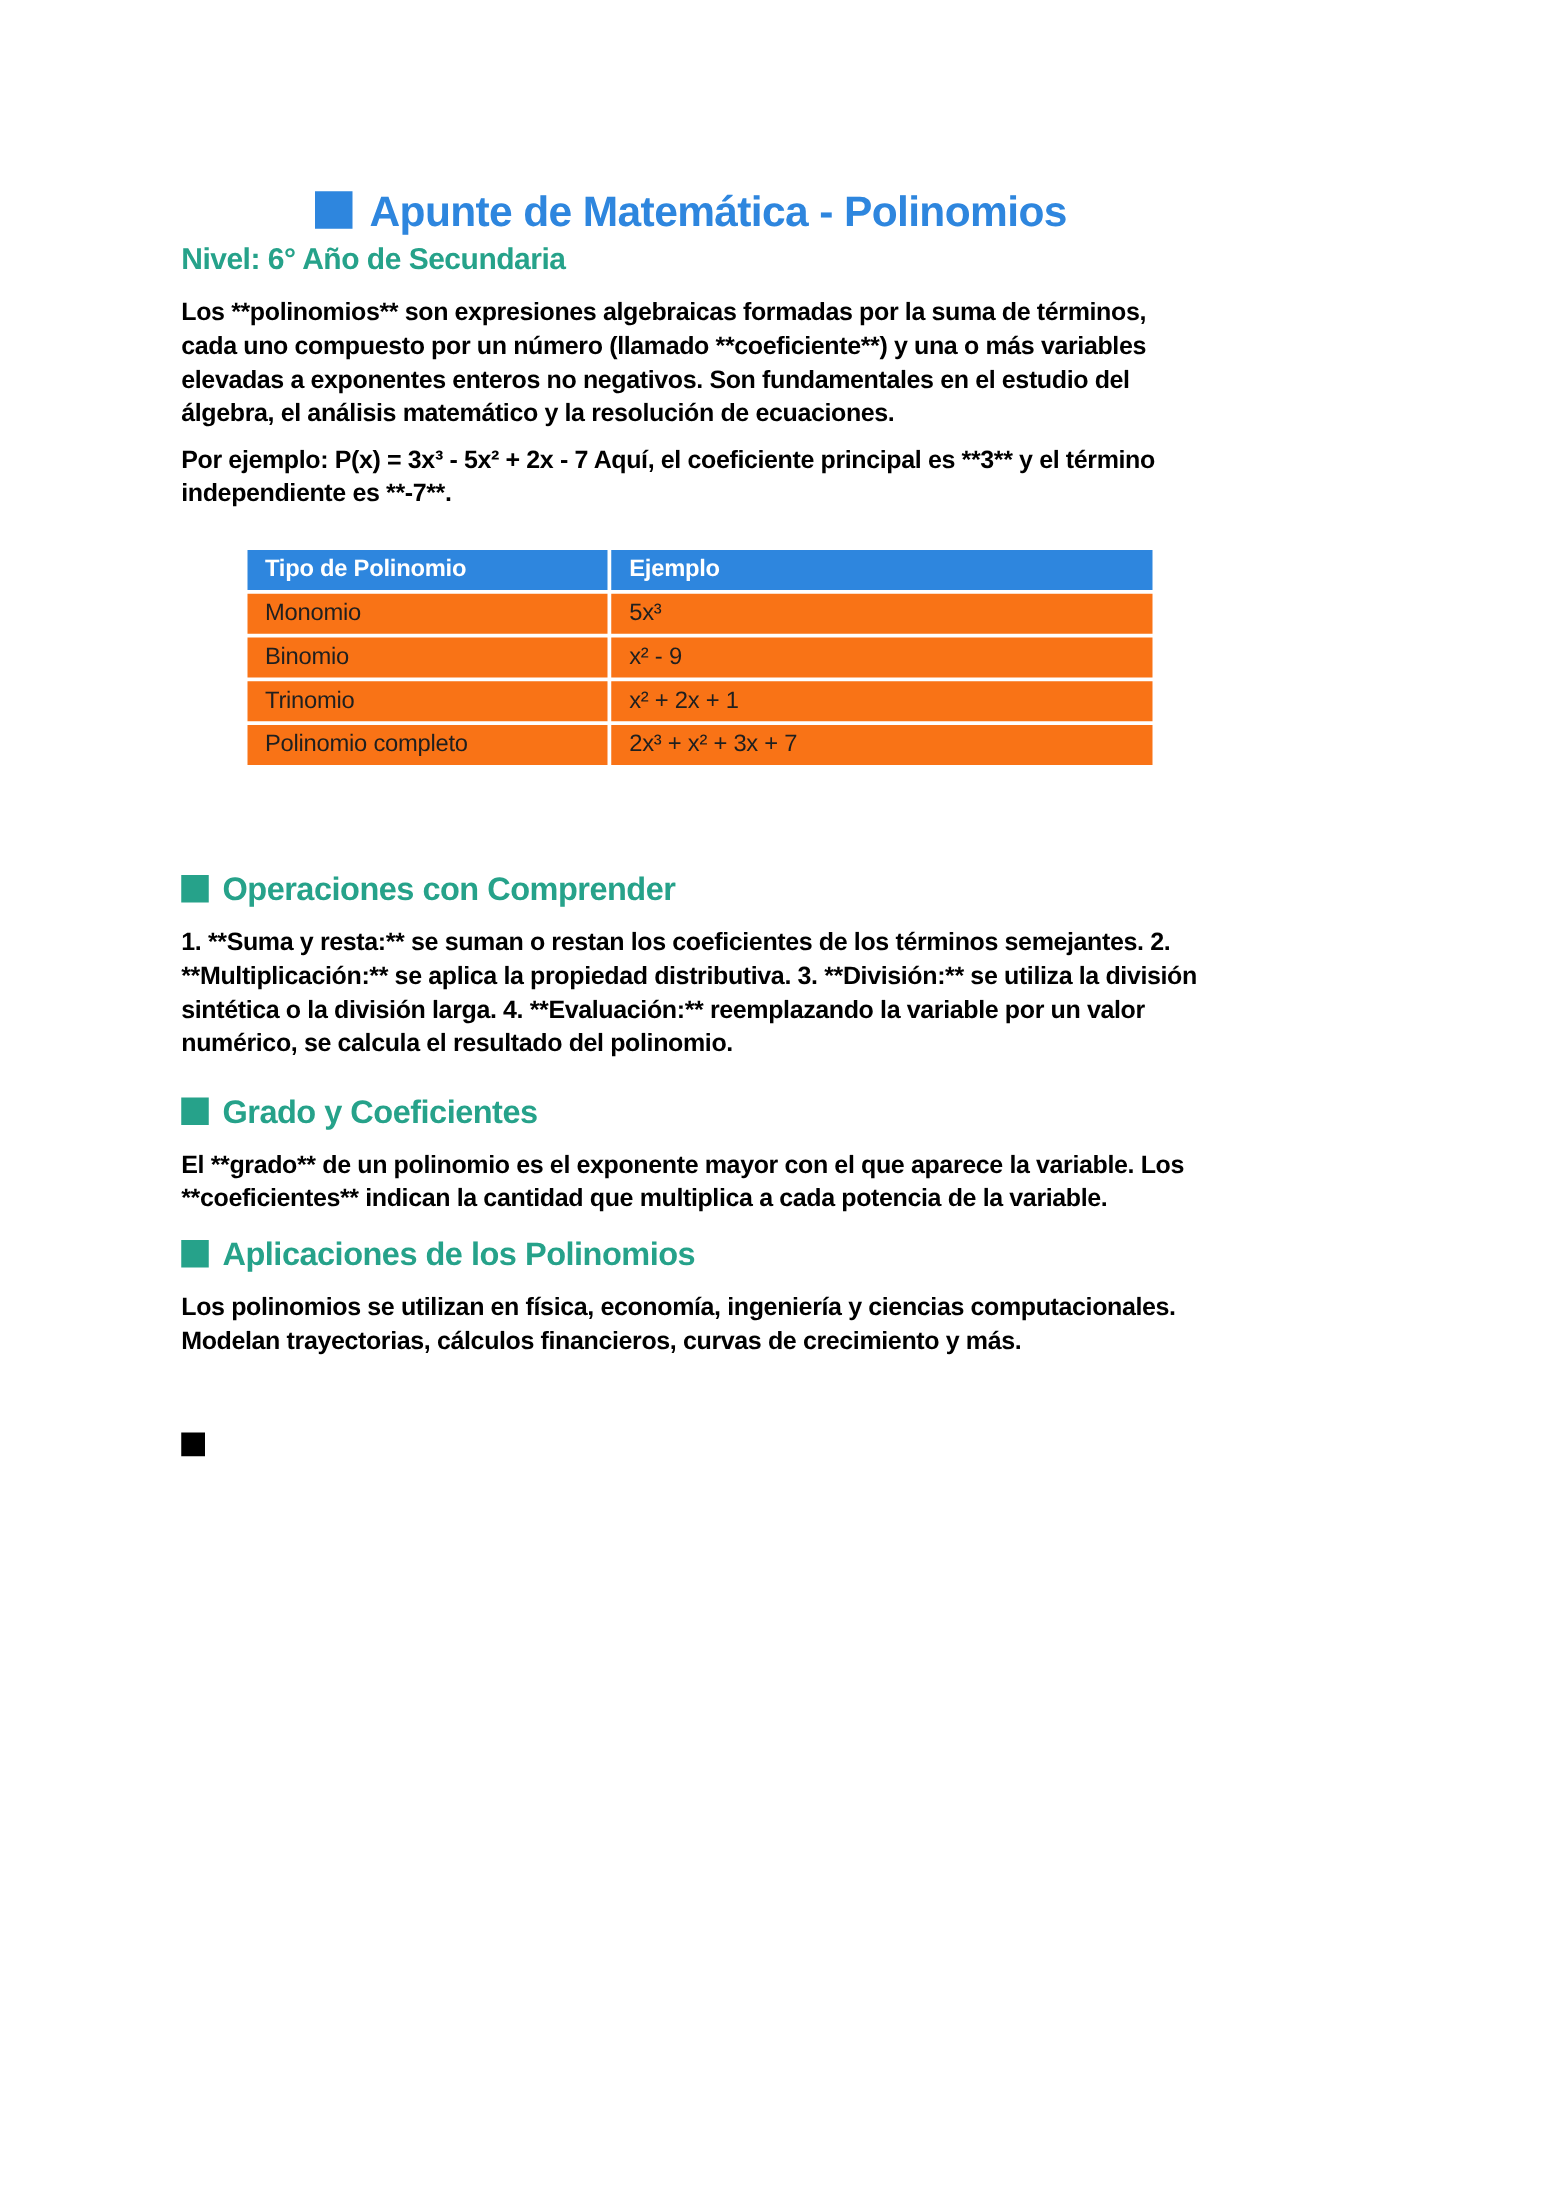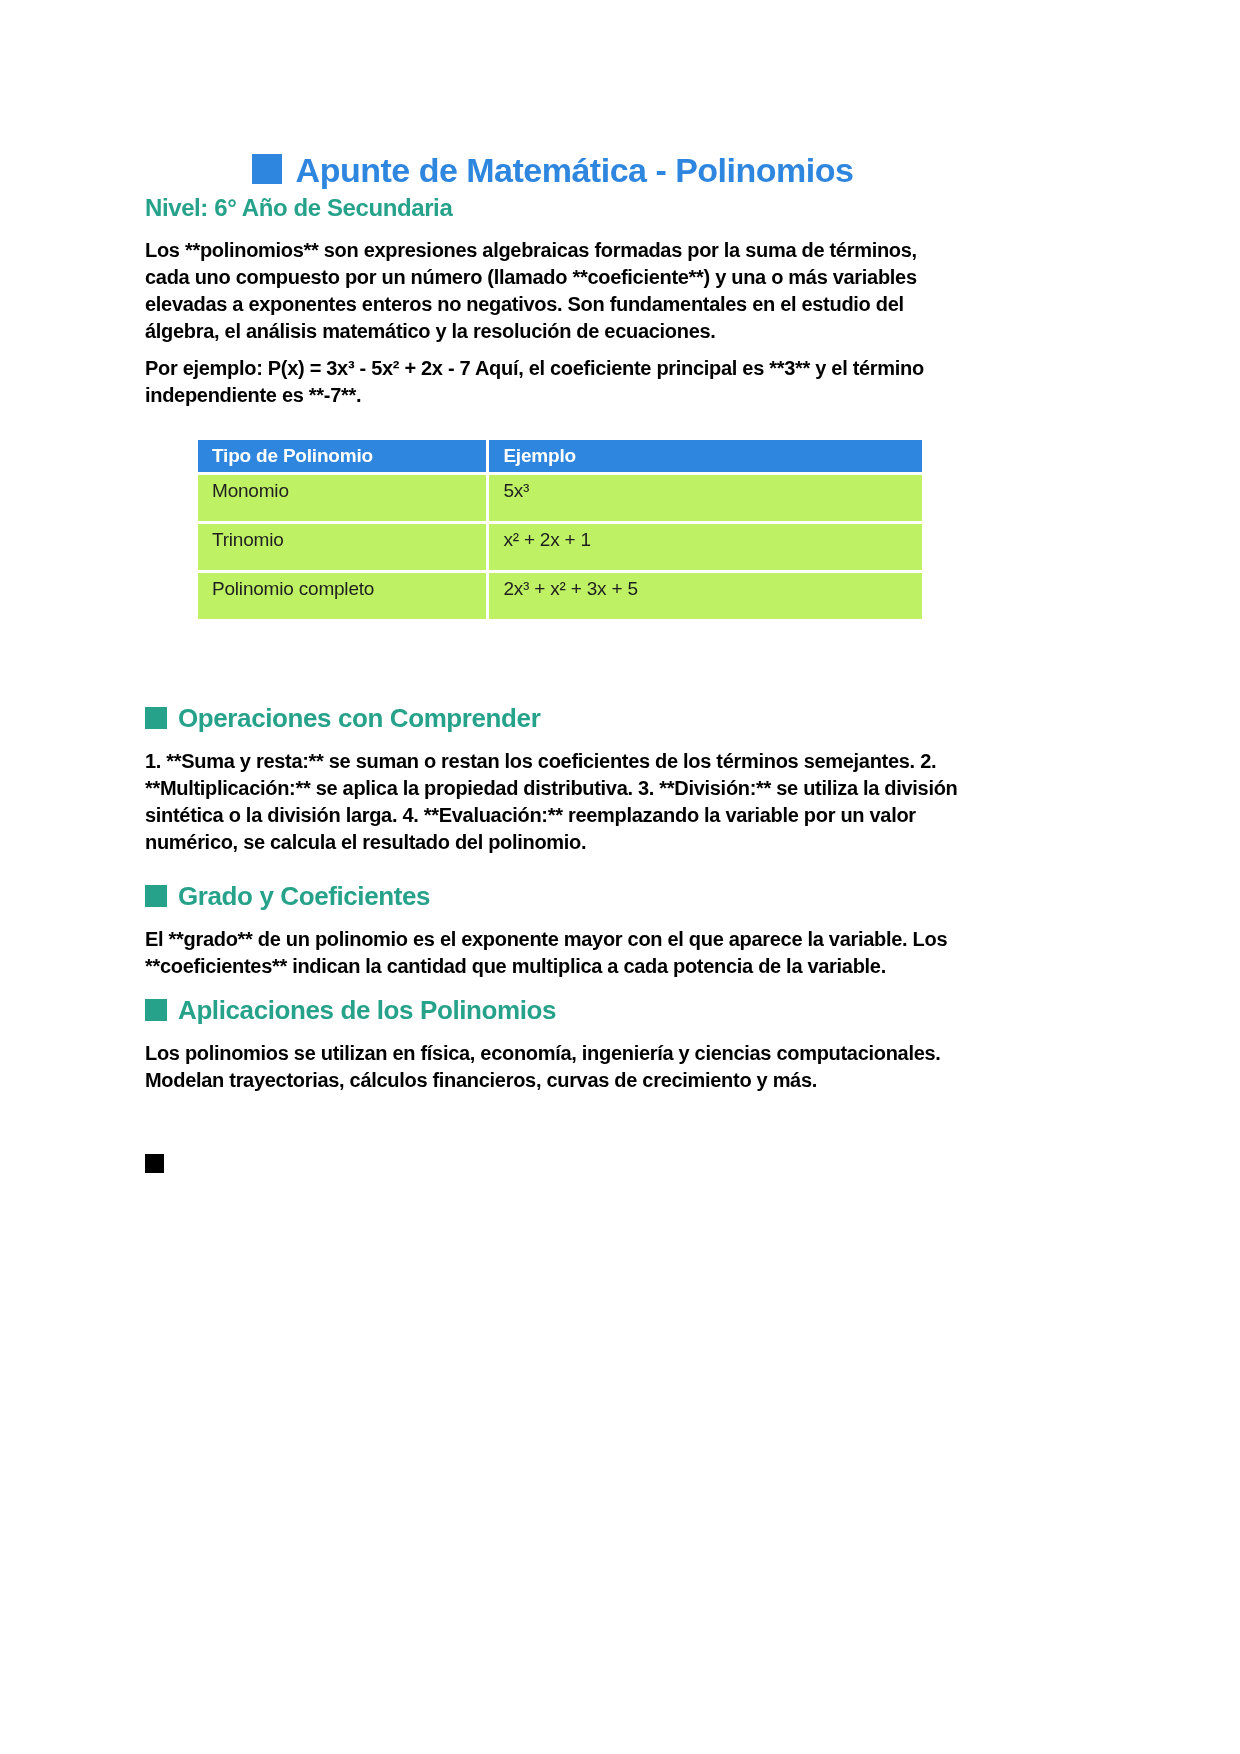--- a/index.html
+++ b/index.html
@@ -83,25 +83,25 @@
   }
   table.poly th {
     background: #2E86DE;
     color: #ffffff;
     font-weight: 700;
     text-align: left;
     padding: 5px 8px 5px 14px;
     height: 20px;
   }
   table.poly td {
-    background: #bef264;
+    background: #f97316;
     color: #1f1f1f;
     font-weight: 400;
     text-align: left;
-    padding: 5px 8px 19px 14px;
+    padding: 5px 8px 5px 14px;
     height: 20px;
   }
   table.poly .col-tipo { width: 40%; }
   table.poly .col-ejemplo { width: 60%; }
   
   .section-heading {
     margin-top: 24px;
     font-size: 26px;
     font-weight: 700;
     letter-spacing: -0.4px;
@@ -143,26 +143,30 @@
             <th class="col-tipo">Tipo de Polinomio</th>
             <th class="col-ejemplo">Ejemplo</th>
           </tr>
         </thead>
         <tbody>
           <tr>
             <td>Monomio</td>
             <td>5x³</td>
           </tr>
           <tr>
+            <td>Binomio</td>
+            <td>x² - 9</td>
+          </tr>
+          <tr>
             <td>Trinomio</td>
             <td>x² + 2x + 1</td>
           </tr>
           <tr>
             <td>Polinomio completo</td>
-            <td>2x³ + x² + 3x + 5</td>
+            <td>2x³ + x² + 3x + 7</td>
           </tr>
         </tbody>
       </table>
     </div>
 
     <div class="section-heading first">
       <span class="sq sq-teal"></span><span>Operaciones con Comprender</span>
     </div>
     <div class="para">1. **Suma y resta:** se suman o restan los coeficientes de los términos semejantes. 2. **Multiplicación:** se aplica la propiedad distributiva. 3. **División:** se utiliza la división sintética o la división larga. 4. **Evaluación:** reemplazando la variable por un valor numérico, se calcula el resultado del polinomio.</div>
 

